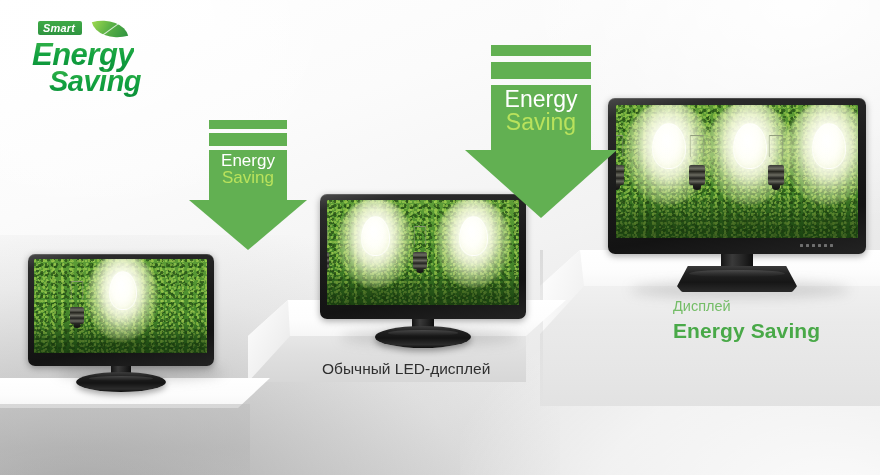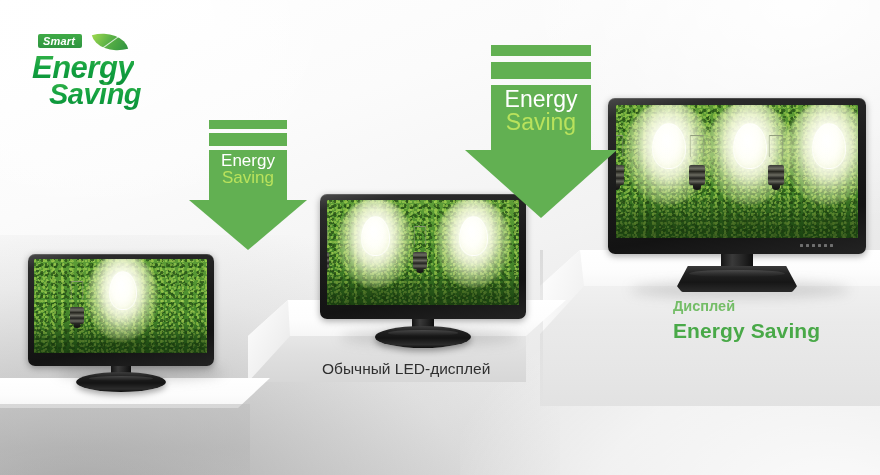--- a/index.html
+++ b/index.html
@@ -181,21 +181,21 @@
   .arrow{position:absolute;}
   .abar{position:absolute;background:#62b052;}
   .abody{position:absolute;background:#62b052;}
   .ahead{position:absolute;background:#62b052;
     clip-path:polygon(0 0, 100% 0, 50% 100%);}
   .atxt{position:absolute;left:0;right:0;text-align:center;line-height:1.02;}
   .atxt .l1{color:#ffffff;font-weight:normal;display:block;}
   .atxt .l2{color:#b9e25c;font-weight:normal;display:block;}
 
   
-  .logo{position:absolute;left:32px;top:34px;width:130px;height:68px;}
+  .logo{position:absolute;left:32px;top:21px;width:130px;height:68px;}
   .logo-smart{
     position:absolute;left:6px;top:0;
     background:linear-gradient(180deg,#3faa46 0%,#2e9440 100%);
     color:#ffffff;font-style:italic;font-weight:bold;
     padding:1px 7px 1px 5px;border-radius:2px;
     letter-spacing:.2px;
   }
   .logo-leaf{
     position:absolute;left:62px;top:-3px;width:32px;height:22px;
     background:linear-gradient(135deg,#9ed94f 0%,#5cb246 45%,#2f9340 100%);
@@ -215,21 +215,21 @@
     -webkit-background-clip:text;background-clip:text;color:transparent;}
   .logo-saving{left:17px;top:44px;font-size:29px;
     background:linear-gradient(180deg,#3bb54a 0%,#10a03f 55%,#0d8f38 100%);
     -webkit-background-clip:text;background-clip:text;color:transparent;}
 
   
   .cap-left,.cap-mid{position:absolute;color:#2f2f2f;font-size:15.5px;white-space:nowrap;}
   .cap-left{left:29px;top:404px;}
   .cap-mid{left:322px;top:360px;}
   .cap-right{position:absolute;left:673px;top:297px;white-space:nowrap;}
-  .cap-right .r1,.cap-right .r2{display:block;color:#74bd67;font-size:14.5px;line-height:1.28;font-weight:bold;}
+  .cap-right .r1,.cap-right .r2{display:block;color:#74bd67;font-size:14.5px;line-height:1.28;}
   .cap-right .r3{display:block;color:#49a948;font-size:21px;font-weight:bold;margin-top:3px;letter-spacing:.1px;}
 </style>
 </head>
 <body>
 
 <div id="stage">
 
   <div class="bg-base"></div>
   <div class="bg-tl"></div>
   <div class="bg-tr"></div>

